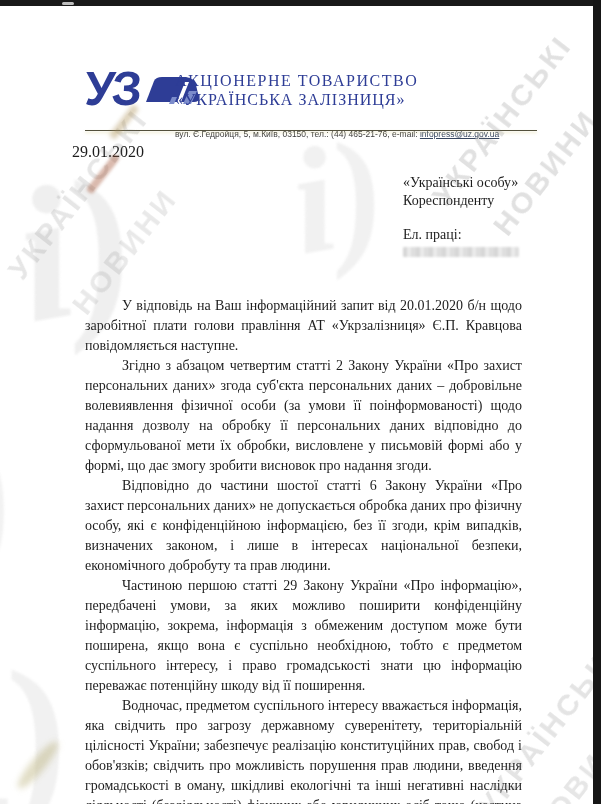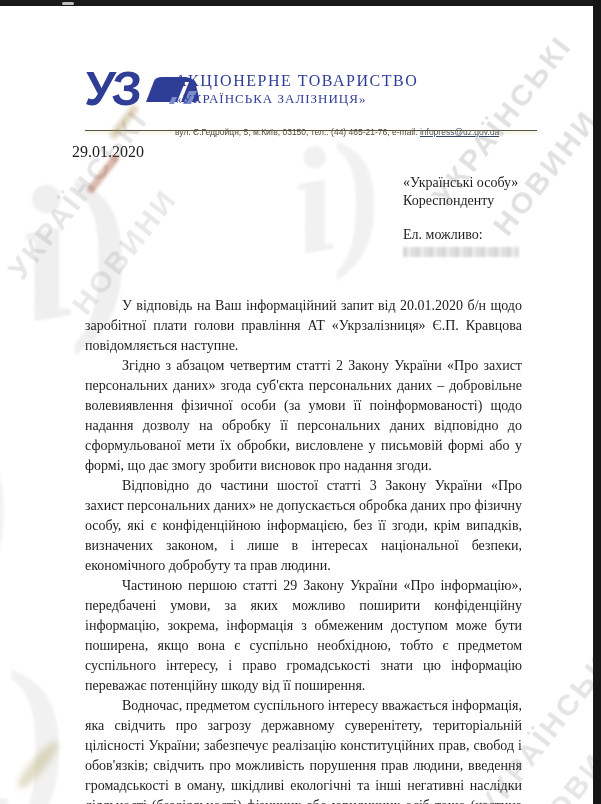--- a/index.html
+++ b/index.html
@@ -16,21 +16,21 @@
   
   .logo{position:absolute;left:85px;top:68px;display:flex;align-items:flex-start;z-index:2;}
   .logo-uz{
     font-family:"Liberation Sans",sans-serif;font-weight:bold;
     font-size:48px;line-height:42px;letter-spacing:-3px;color:#2e3d96;
     transform:skewX(-4deg);
   }
   .train{margin-left:2px;margin-top:9px;}
   .company{position:absolute;left:175px;top:72px;width:295px;text-align:left;z-index:2;}
   .company-line1{font-size:16px;letter-spacing:1.5px;color:#2e3d96;}
-  .company-line2{font-size:13px;letter-spacing:1px;color:#2e3d96;margin-top:1px;}
+  .company-line2{font-size:16px;letter-spacing:1px;color:#2e3d96;margin-top:1px;}
   .address{font-family:"Liberation Sans",sans-serif;font-size:8.5px;color:#3c3c3c;margin-top:20px;white-space:nowrap;}
   .address .email{text-decoration:underline;color:#35455f;}
   .rule{position:absolute;left:85px;top:130px;width:452px;height:0;border-top:1.6px solid #53503d;
         box-shadow:0 2px 3px rgba(214,203,128,0.55);z-index:2;}
 
   .date{position:absolute;left:72px;top:143px;font-size:16px;z-index:2;}
 
   .recipient{position:absolute;left:403px;top:174px;font-size:14px;line-height:17.5px;z-index:2;}
   .email-label{margin-top:17px;}
   .email-redacted{
@@ -97,28 +97,28 @@
     <div class="address"><span>вул. Є.Гедройця, 5, м.Київ, 03150, тел.: (44) 465-21-76, e-mail: </span><span class="email">infopress@uz.gov.ua</span></div>
   </div>
 
   <div class="rule"></div>
 
   <div class="date">29.01.2020</div>
 
   <div class="recipient">
     <div>«Українські особу»</div>
     <div>Кореспонденту</div>
-    <div class="email-label">Ел. можливо:</div>
+    <div class="email-label">Ел. праці:</div>
     <div class="email-redacted"></div>
   </div>
 
   <div class="body-text">
     <p>У відповідь на Ваш інформаційний запит від 20.01.2020 б/н щодо заробітної плати голови правління АТ «Укрзалізниця» Є.П. Кравцова повідомляється наступне.</p>
     <p>Згідно з абзацом четвертим статті 2 Закону України «Про захист персональних даних» згода суб'єкта персональних даних – добровільне волевиявлення фізичної особи (за умови її поінформованості) щодо надання дозволу на обробку її персональних даних відповідно до сформульованої мети їх обробки, висловлене у письмовій формі або у формі, що дає змогу зробити висновок про надання згоди.</p>
-    <p>Відповідно до частини шостої статті 3 Закону України «Про захист персональних даних» не допускається обробка даних про фізичну особу, які є конфіденційною інформацією, без її згоди, крім випадків, визначених законом, і лише в інтересах національної безпеки, економічного добробуту та прав людини.</p>
+    <p>Відповідно до частини шостої статті 6 Закону України «Про захист персональних даних» не допускається обробка даних про фізичну особу, які є конфіденційною інформацією, без її згоди, крім випадків, визначених законом, і лише в інтересах національної безпеки, економічного добробуту та прав людини.</p>
     <p>Частиною першою статті 29 Закону України «Про інформацію», передбачені умови, за яких можливо поширити конфіденційну інформацію, зокрема, інформація з обмеженим доступом може бути поширена, якщо вона є суспільно необхідною, тобто є предметом суспільного інтересу, і право громадськості знати цю інформацію переважає потенційну шкоду від її поширення.</p>
     <p>Водночас, предметом суспільного інтересу вважається інформація, яка свідчить про загрозу державному суверенітету, територіальній цілісності України; забезпечує реалізацію конституційних прав, свобод і обов'язків; свідчить про можливість порушення прав людини, введення громадськості в оману, шкідливі екологічні та інші негативні наслідки діяльності (бездіяльності) фізичних або юридичних осіб тощо (частина друга статті 29</p>
   </div>
 
   <div class="wm-layer">
     <span class="wm wm-a1">УКРАЇНСЬКІ</span>
     <span class="wm wm-a2">НОВИНИ</span>
     <span class="wm wm-b1">УКРАЇНСЬКІ</span>
     <span class="wm wm-b2">НОВИНИ</span>
     <span class="wm wm-f1">УКРАЇНСЬКІ</span>

